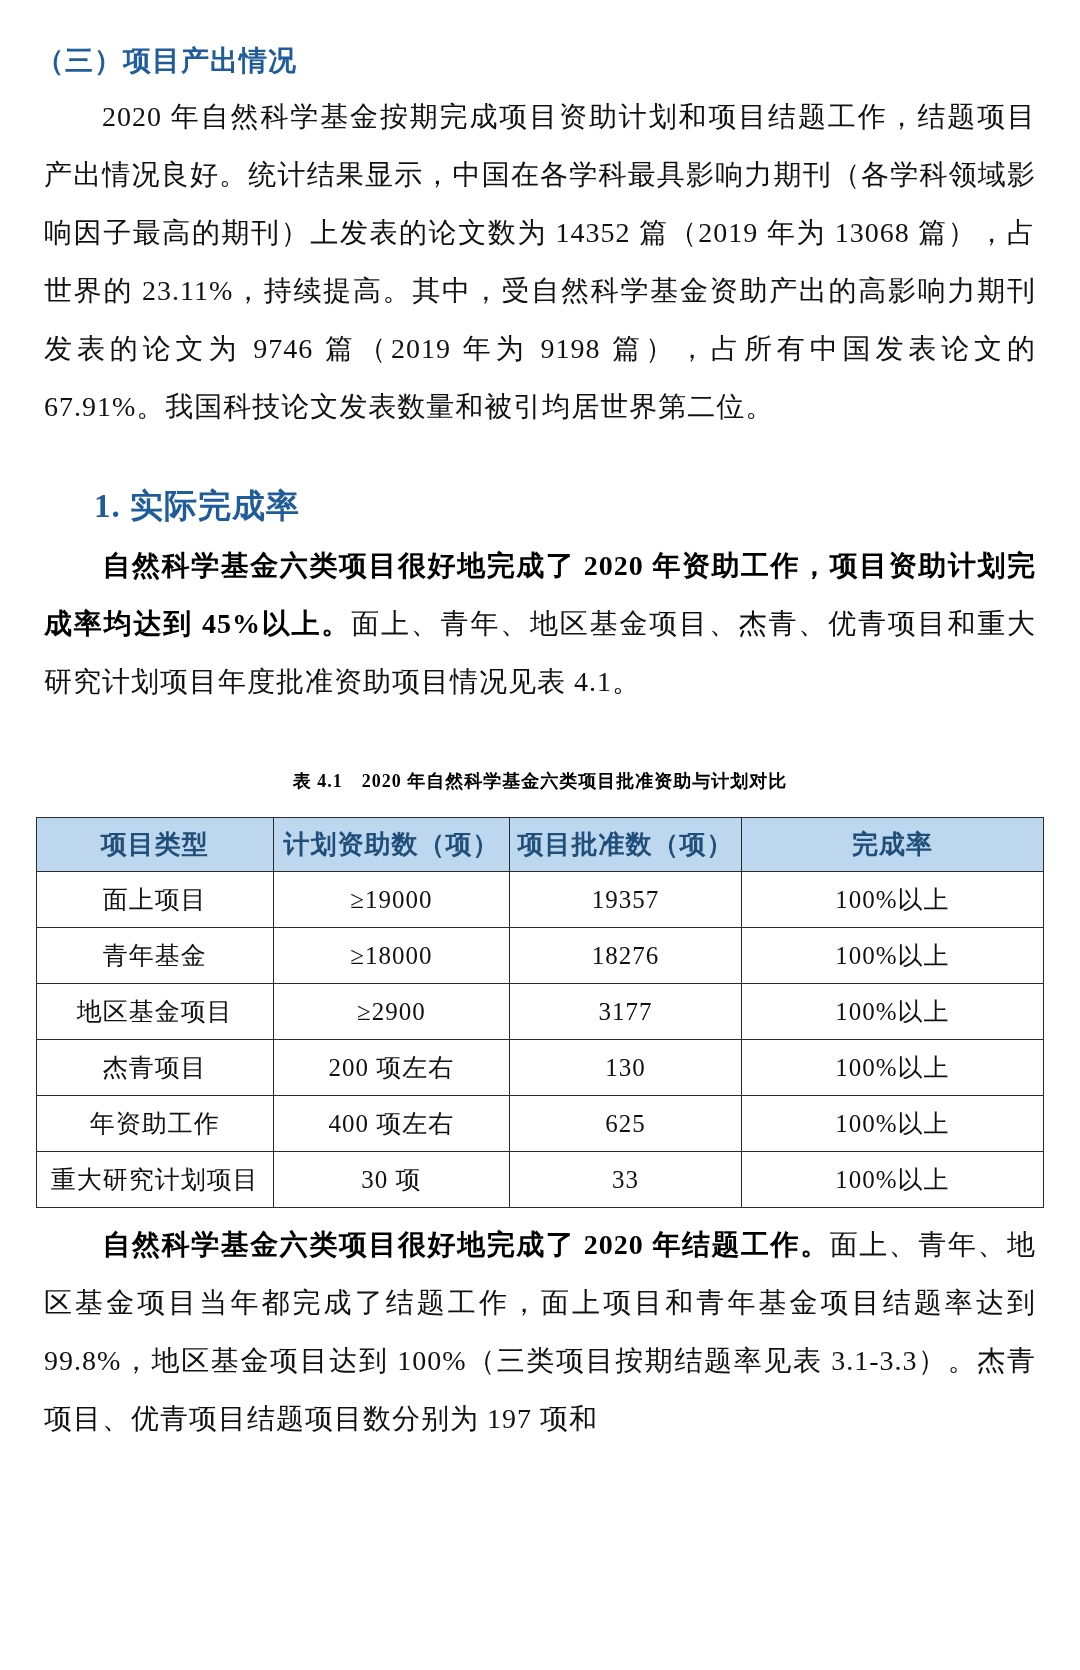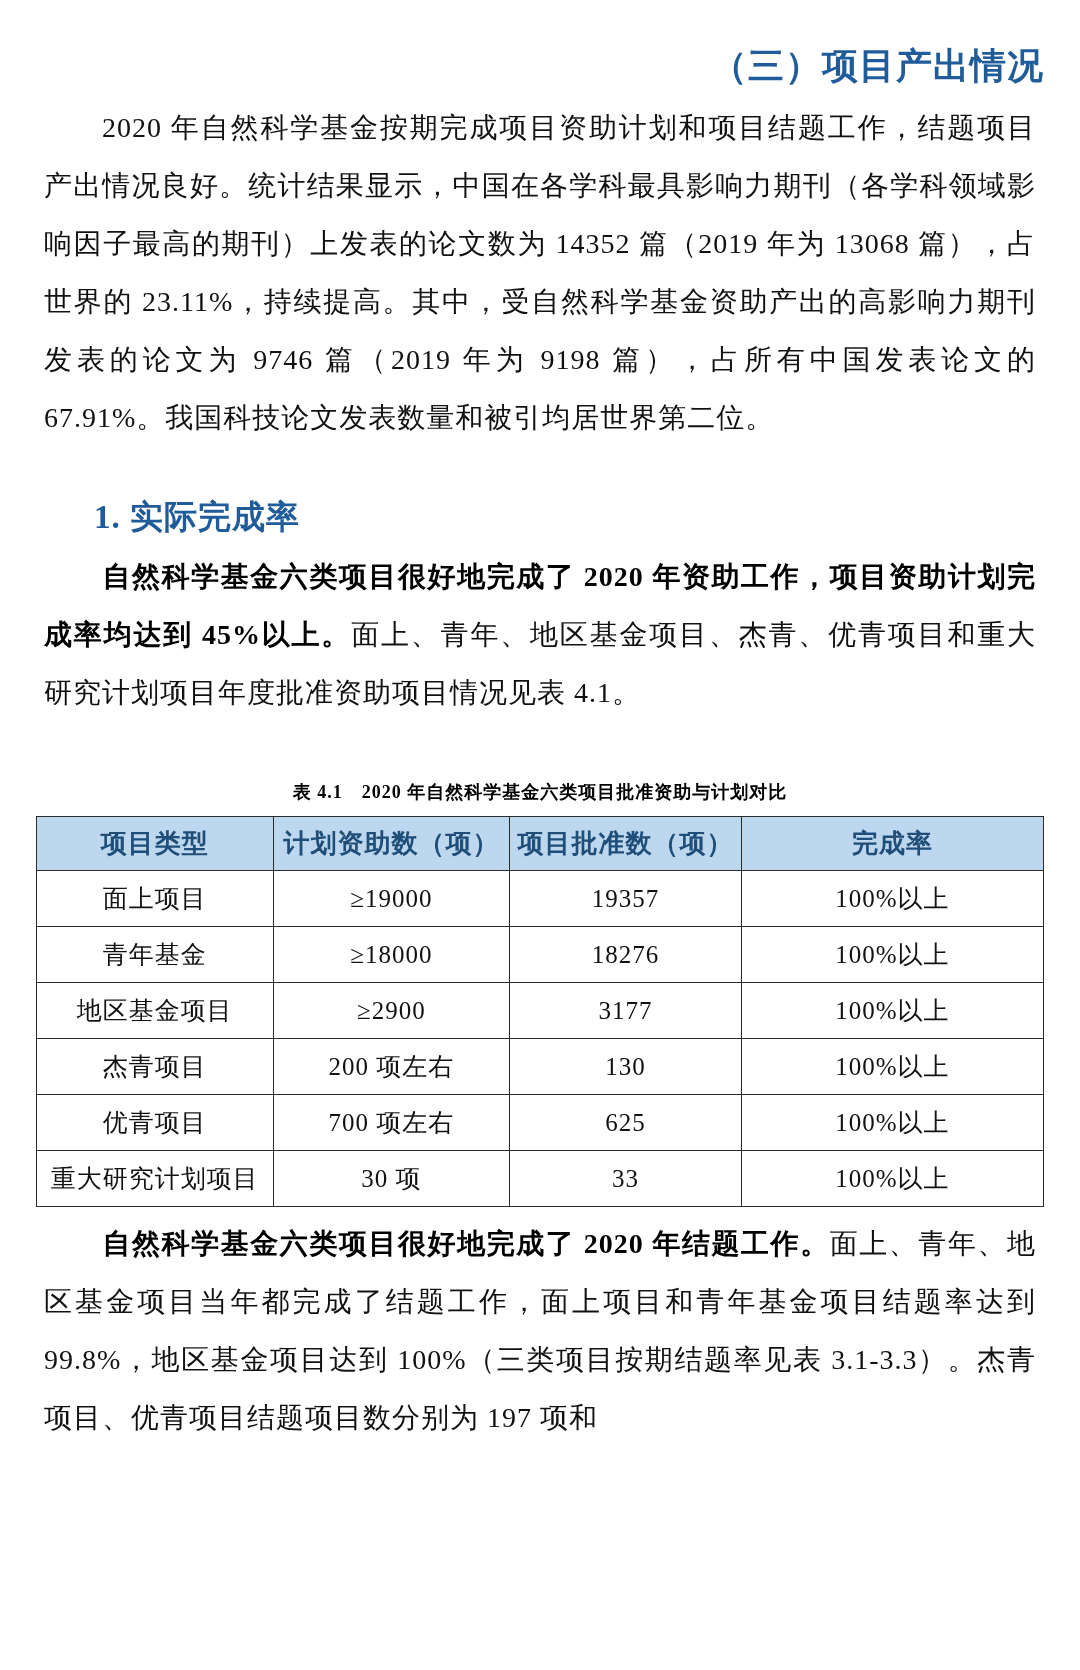--- a/index.html
+++ b/index.html
@@ -15,26 +15,25 @@
     box-sizing: border-box;
   }
   .page {
     box-sizing: border-box;
     width: 1080px;
     min-height: 1670px;
     padding: 30px 36px 40px 36px;
     background: #ffffff;
   }
   .section-heading {
-    font-size: 36px;
+    font-size: 28px;
     font-weight: bold;
     color: #1f5c99;
     margin: 12px 0 0 0;
     letter-spacing: 1px;
-    text-align: right;
   }
   p.body-para {
     font-size: 28px;
     line-height: 58px;
     text-align: justify;
     text-justify: inter-character;
     margin: 8px;
     letter-spacing: 1px;
   }
   p.body-para.indent::before {
@@ -56,21 +55,21 @@
   .table-caption {
     margin-top: 58px;
     text-align: center;
     font-size: 18px;
     font-weight: bold;
     color: #000000;
     letter-spacing: 1px;
   }
   table.data-table {
     width: 100%;
-    margin-top: 12px;
+    margin-top: 24px;
     border-collapse: collapse;
     table-layout: fixed;
   }
   table.data-table th,
   table.data-table td {
     border: 1px solid #2b2b2b;
     text-align: center;
     vertical-align: middle;
     font-size: 25px;
     padding: 11px 6px;
@@ -137,22 +136,22 @@
         <td>3177</td>
         <td>100%以上</td>
       </tr>
       <tr>
         <td>杰青项目</td>
         <td>200 项左右</td>
         <td>130</td>
         <td>100%以上</td>
       </tr>
       <tr>
-        <td>优青项目</td>
-        <td>700 项左右</td>
+        <td>年资助工作</td>
+        <td>400 项左右</td>
         <td>625</td>
         <td>100%以上</td>
       </tr>
       <tr>
         <td>重大研究计划项目</td>
         <td>30 项</td>
         <td>33</td>
         <td>100%以上</td>
       </tr>
     </tbody>

